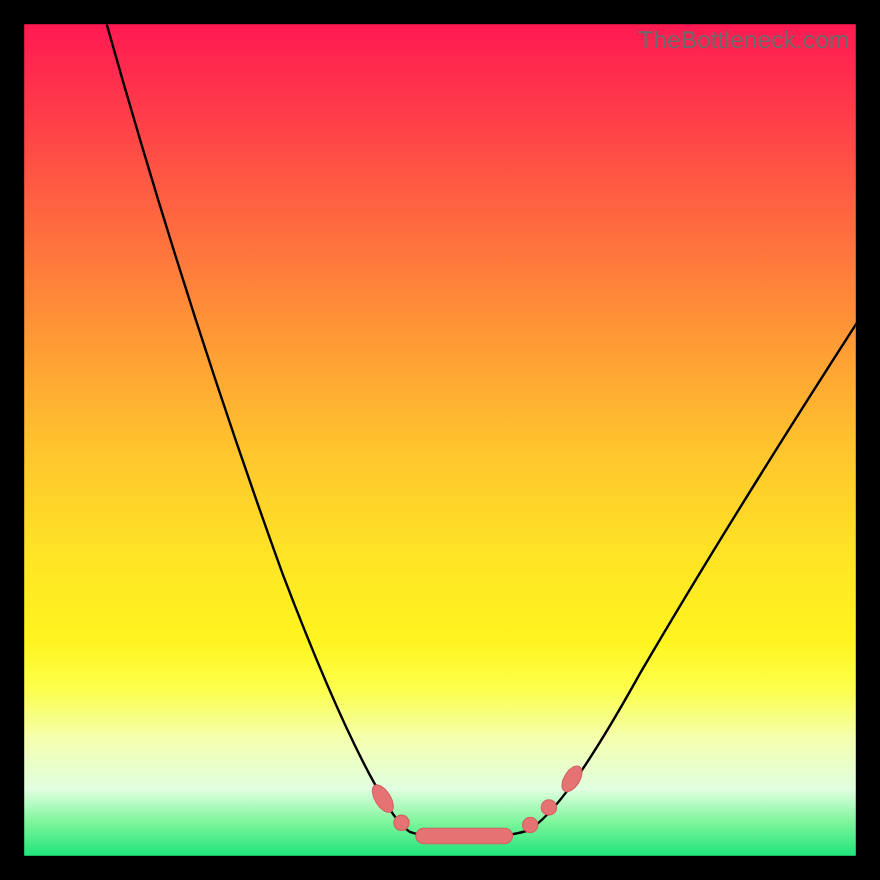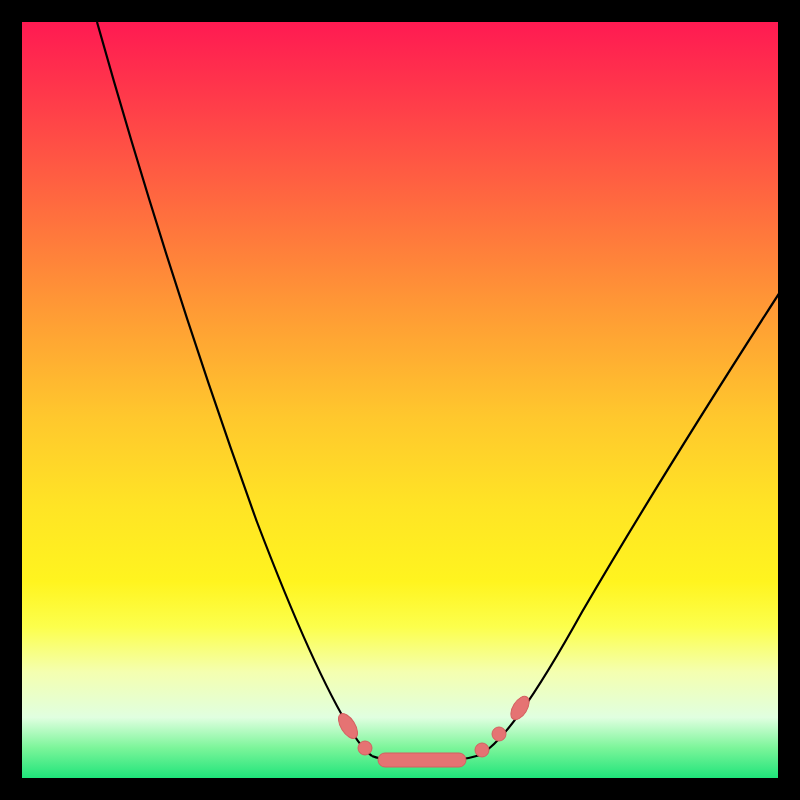--- a/index.html
+++ b/index.html
@@ -56,20 +56,21 @@
   .bead {
     fill: #e57373;
     stroke: #d46060;
     stroke-width: 1;
   }
 </style>
 </head>
 <body>
 
 <div class="frame">
+  <div class="watermark">TheBottleneck.com</div>
 
   <svg class="overlay" viewBox="0 0 756 756">
     <g>
       <path class="curve" d="M 75 0
            C 120 160, 170 320, 235 500
            C 275 605, 305 670, 330 710
            C 338 723, 344 730, 350 734"></path>
       <path class="curve" d="M 350 734
            C 370 742, 430 742, 458 733"></path>
       <path class="curve" d="M 458 733

